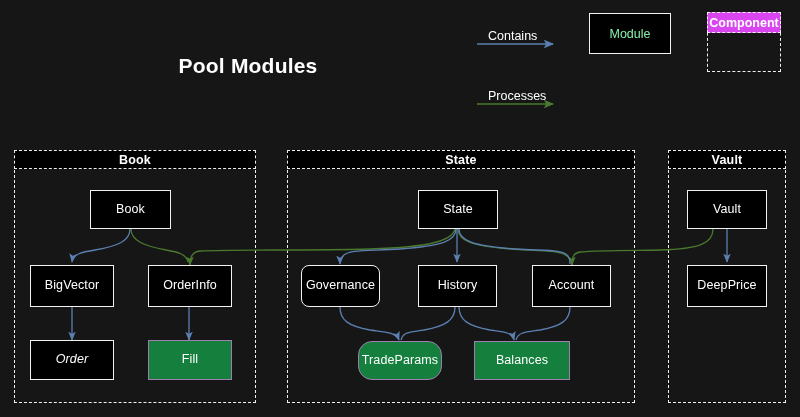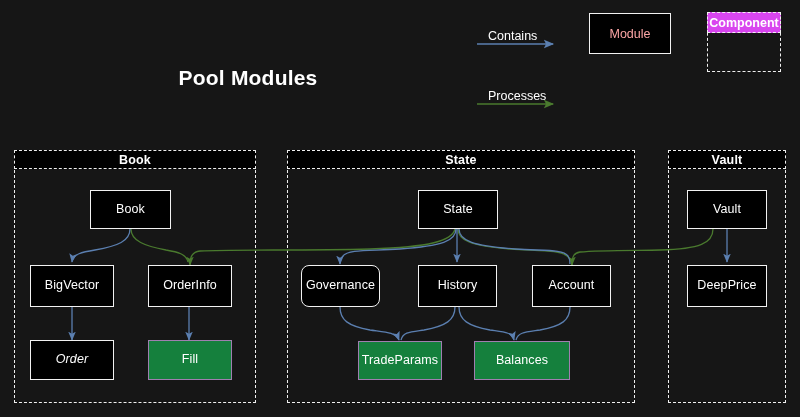--- a/index.html
+++ b/index.html
@@ -66,21 +66,21 @@
     display: flex;
     align-items: center;
     justify-content: center;
     letter-spacing: .2px;
   }
 
   #page-title {
     position: absolute;
     z-index: 5;
     left: 168px;
-    top: 66px;
+    top: 54px;
     width: 160px;
     text-align: center;
     color: #ffffff;
     font-size: 21px;
     font-weight: bold;
     letter-spacing: .2px;
   }
 
   .legend-label {
     position: absolute;
@@ -89,21 +89,21 @@
     font-size: 12.5px;
     white-space: nowrap;
   }
   .legend-box {
     position: absolute;
     z-index: 5;
     box-sizing: border-box;
     display: flex;
     align-items: center;
     justify-content: center;
-    color: #fca5a5;
+    color: #86efac;
     font-size: 12.5px;
   }
   .legend-box.module {
     background: #000000;
     border: 1.4px solid #f2f2f2;
   }
   .legend-box.primitive {
     background: #3b2c44;
     border: 1.4px solid #a07fb0;
   }
@@ -224,21 +224,21 @@
   </div>
   <div class="node module" style="left:301px; top:265px; width:79px; height:42px;border-radius:8px;">
     <span>Governance</span>
   </div>
   <div class="node module" style="left:418px; top:265px; width:79px; height:42px;">
     <span>History</span>
   </div>
   <div class="node module" style="left:532px; top:265px; width:79px; height:42px;">
     <span>Account</span>
   </div>
-  <div class="node primitive" style="left:358px; top:341px; width:84px; height:39px;">
+  <div class="node primitive" style="left:358px; top:341px; width:84px; height:39px;border-radius:14px;">
     <span>TradeParams</span>
   </div>
   <div class="node primitive" style="left:474px; top:341px; width:96px; height:39px;">
     <span>Balances</span>
   </div>
 
   <div class="node module" style="left:687px; top:190px; width:80px; height:39px;">
     <span>Vault</span>
   </div>
   <div class="node module" style="left:687px; top:265px; width:80px; height:42px;">

